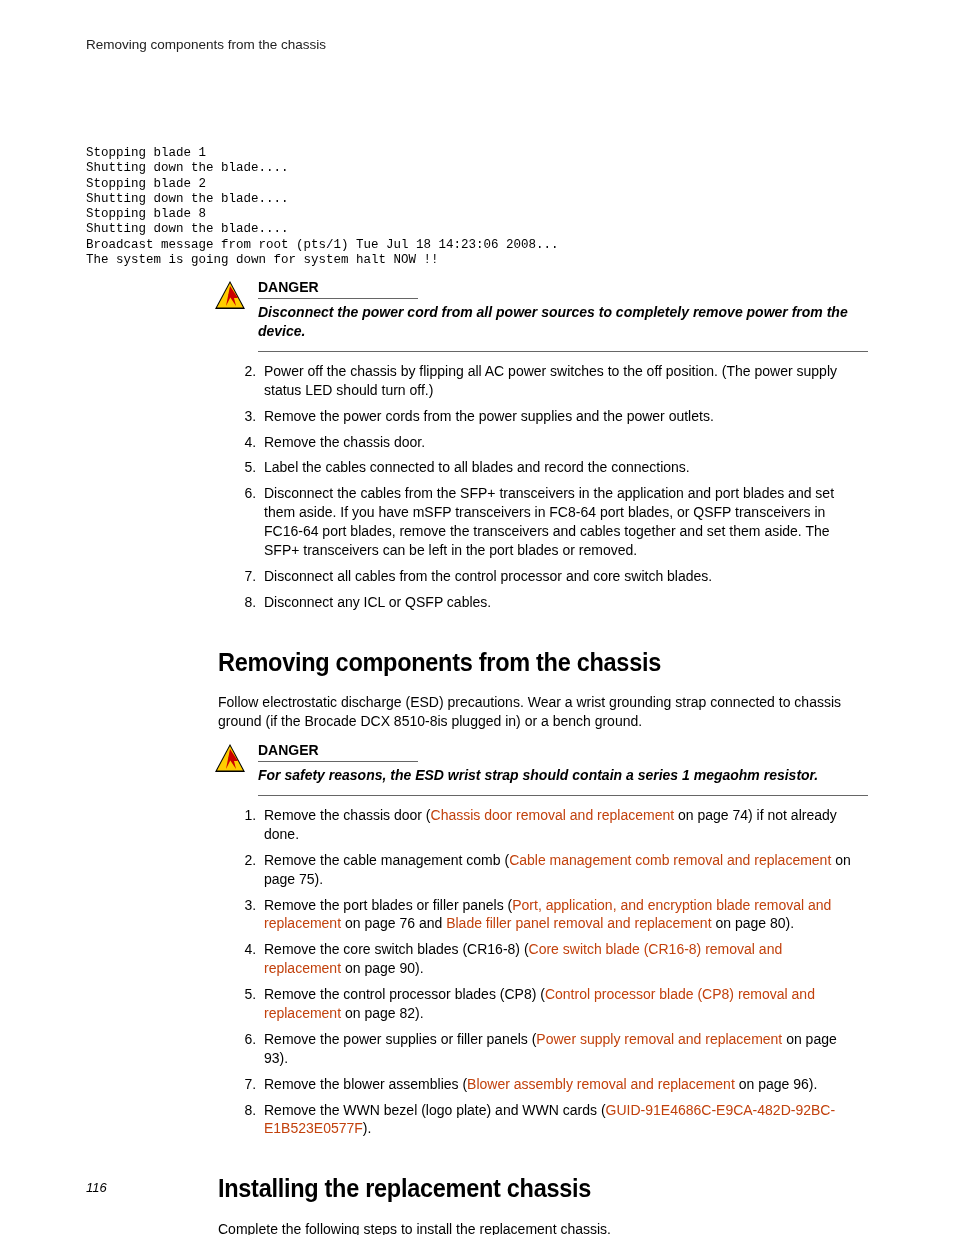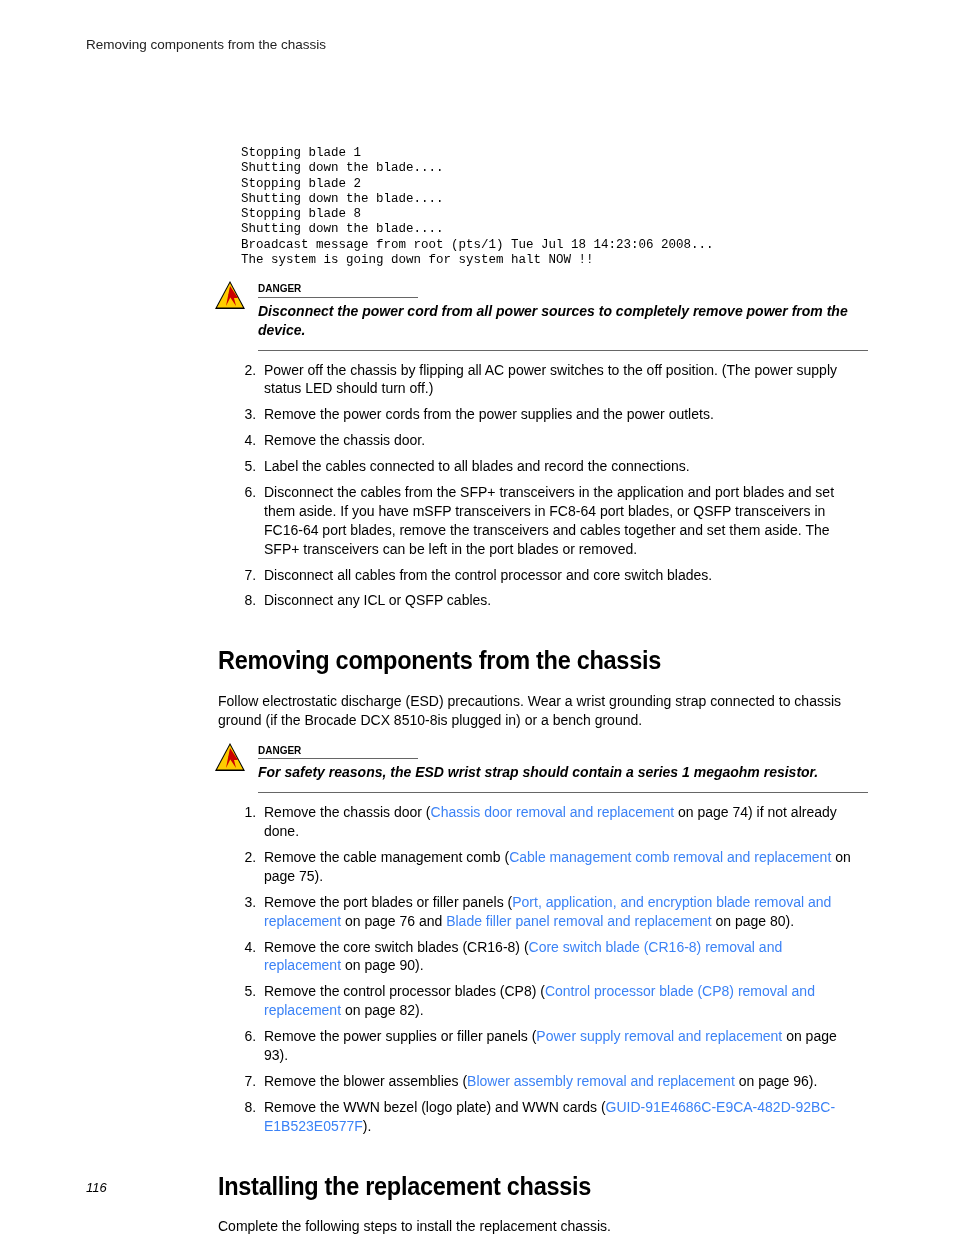--- a/index.html
+++ b/index.html
@@ -18,37 +18,36 @@
   .running-head {
     font-size: 13.5px;
     color: #222;
     margin-bottom: 92px;
   }
   .code-block {
     font-family: "Courier New", monospace;
     font-size: 12.5px;
     white-space: pre;
     line-height: 1.22;
-    margin-left: 155px;
     margin-bottom: 10px;
   }
   .danger-block {
     display: flex;
     align-items: flex-start;
     margin: 4px 0 10px 128px;
   }
   .danger-icon {
     flex: 0 0 auto;
     margin-right: 12px;
     margin-top: 2px;
   }
   .danger-text { flex: 1; }
   .danger-label {
     font-weight: bold;
-    font-size: 10px;
+    font-size: 14px;
     border-bottom: 1px solid #666;
     display: inline-block;
     padding-bottom: 1px;
     width: 160px;
     margin-bottom: 4px;
   }
   .danger-body {
     font-style: italic;
     font-weight: bold;
     border-bottom: 1px solid #666;
@@ -71,21 +70,21 @@
     font-weight: bold;
     font-size: 25px;
     letter-spacing: -0.3px;
     margin: 34px 0 14px 132px;
     transform: scaleX(0.94);
     transform-origin: left;
   }
   .para {
     margin: 0 0 10px 132px;
   }
-  .link { color: #3b82f6; text-align: center; }
+  .link { color: #c2410c; text-align: center; }
   .footer {
     position: absolute;
     bottom: 38px;
     left: 86px;
     right: 86px;
     display: flex;
     justify-content: space-between;
     font-style: italic;
     font-size: 13px;
   }

